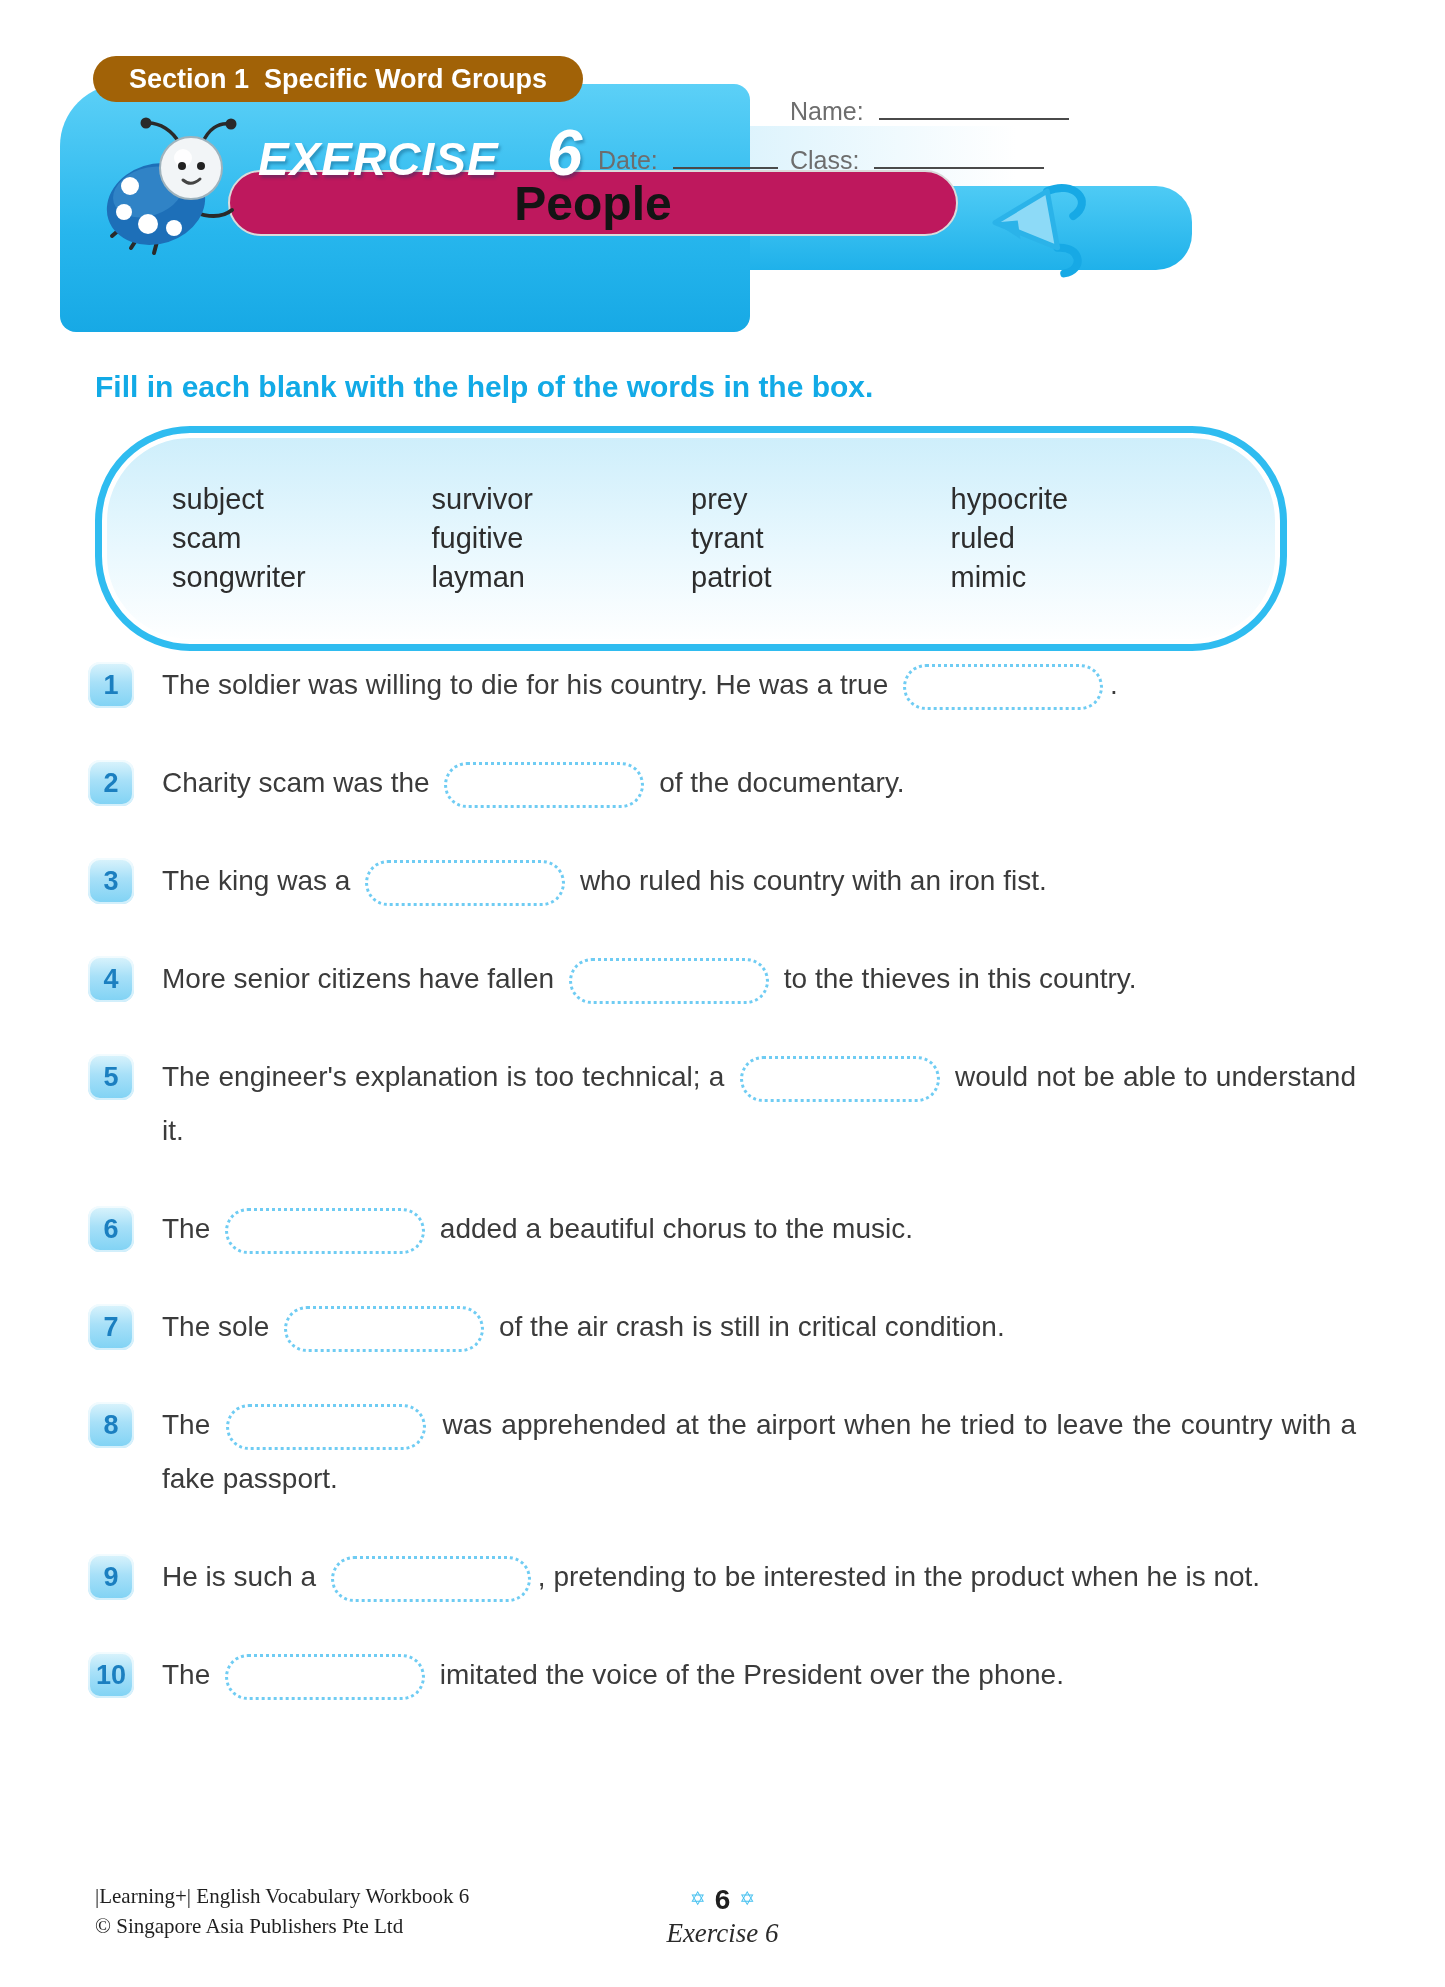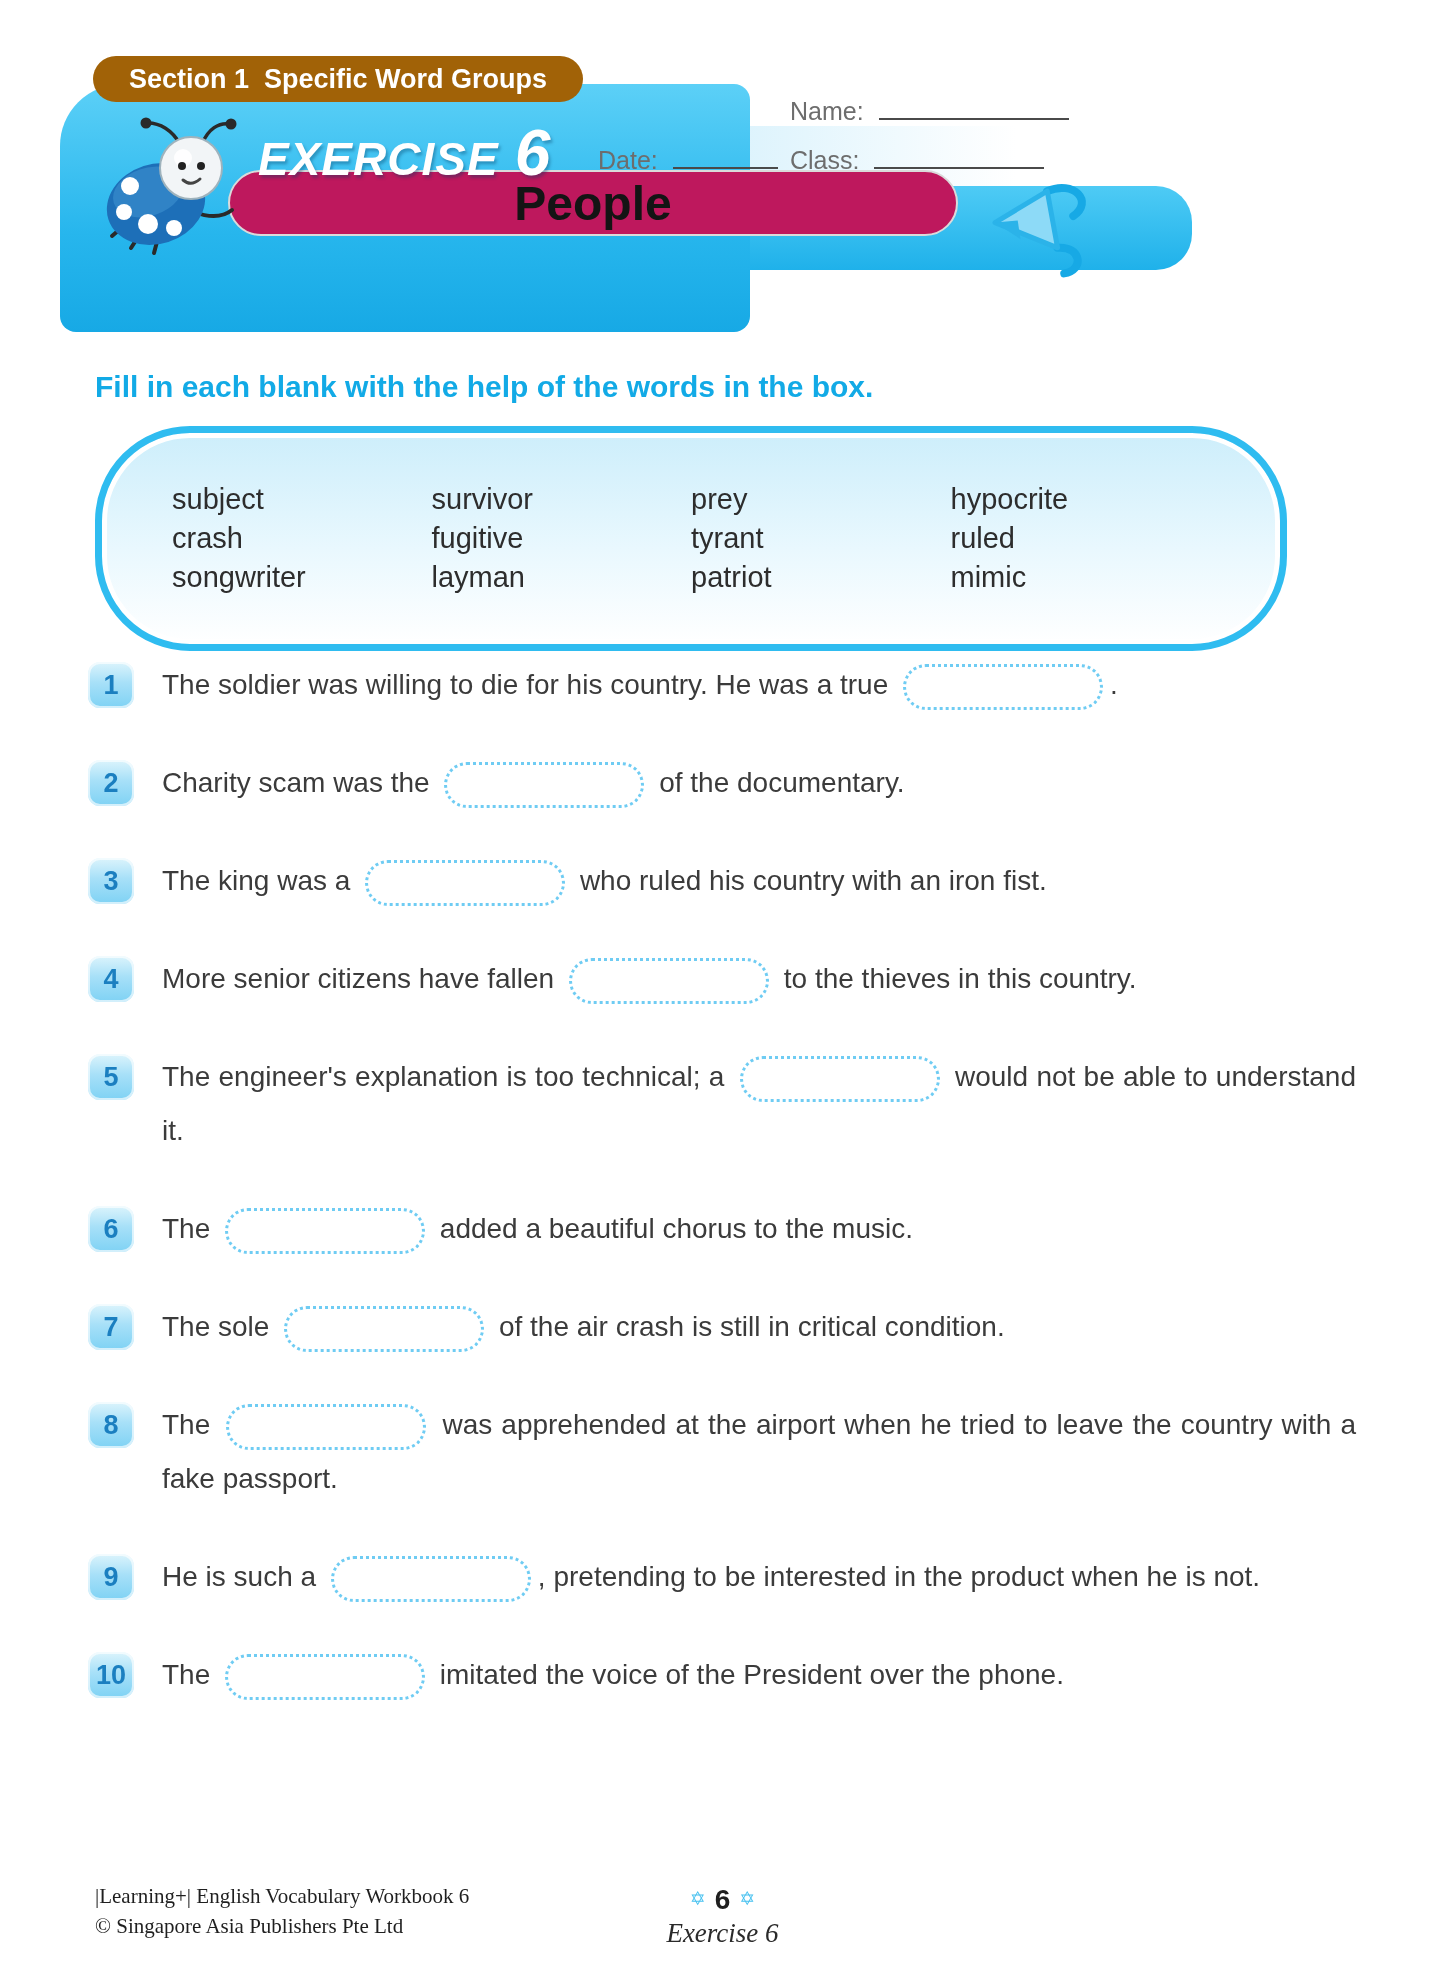--- a/index.html
+++ b/index.html
@@ -31,21 +31,21 @@
   .section-pill {
     position:absolute; left:93px; top:56px; height:46px; padding:0 36px;
     background:#a16207; color:#ffffff; border-radius:24px;
     font-size:27px; font-weight:bold; line-height:46px; z-index:6; white-space:pre;
   }
   .mascot { position:absolute; left:98px; top:106px; width:155px; height:155px; z-index:5; }
   .exercise-line {
     position:absolute; left:258px; top:116px; z-index:5; color:#ffffff;
     font-style:italic; font-weight:bold;
     text-shadow:2px 3px 3px rgba(0,60,100,.35); letter-spacing:1px;
-    display:flex; align-items:baseline;
+    display:flex; align-items:baseline;gap:32px;
   }
   .ex-word { font-size:46px; }
   .ex-num  { font-size:64px; margin-left:16px; }
   .title-box {
     position:absolute; left:228px; top:170px; width:730px; height:66px;
     background:#be185d; border:2px solid #dadada; border-radius:35px; z-index:4;
     display:flex; align-items:center; justify-content:center;
     font-size:48px; font-weight:bold; color:#141414;
   }
   .clip { position:absolute; left:972px; top:172px; width:130px; height:120px; z-index:5; }
@@ -174,21 +174,21 @@
       <span class="field-line line-class"></span>
     </div>
   </header>
 
   <div class="instruction">Fill in each blank with the help of the words in the box.</div>
 
   <div class="word-box">
     <div class="word-grid">
         <div class="word-col">
           <div class="word">subject</div>
-          <div class="word">crash</div>
+          <div class="word">scam</div>
           <div class="word">songwriter</div>
         </div>
         <div class="word-col">
           <div class="word">survivor</div>
           <div class="word">fugitive</div>
           <div class="word">layman</div>
         </div>
         <div class="word-col">
           <div class="word">prey</div>
           <div class="word">tyrant</div>

